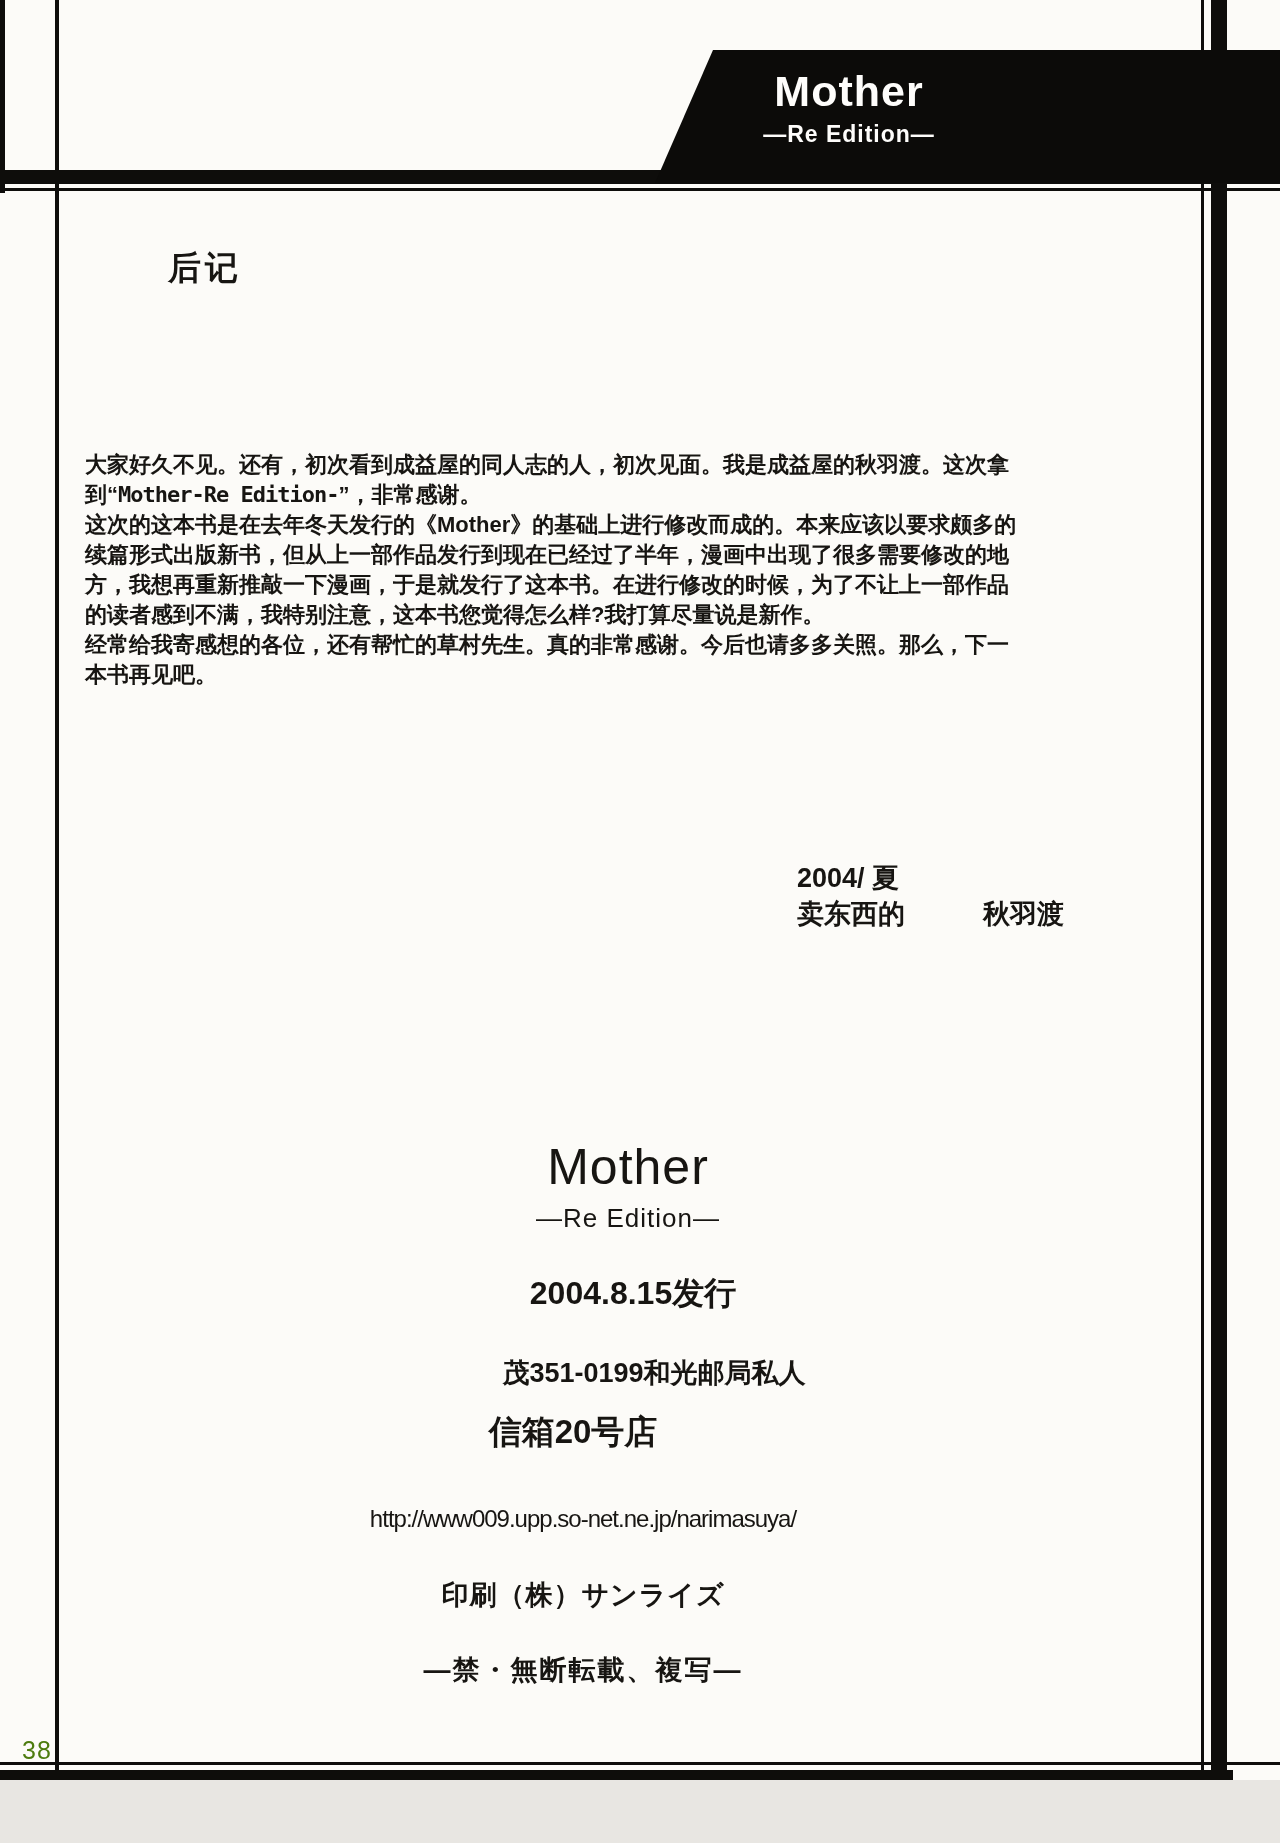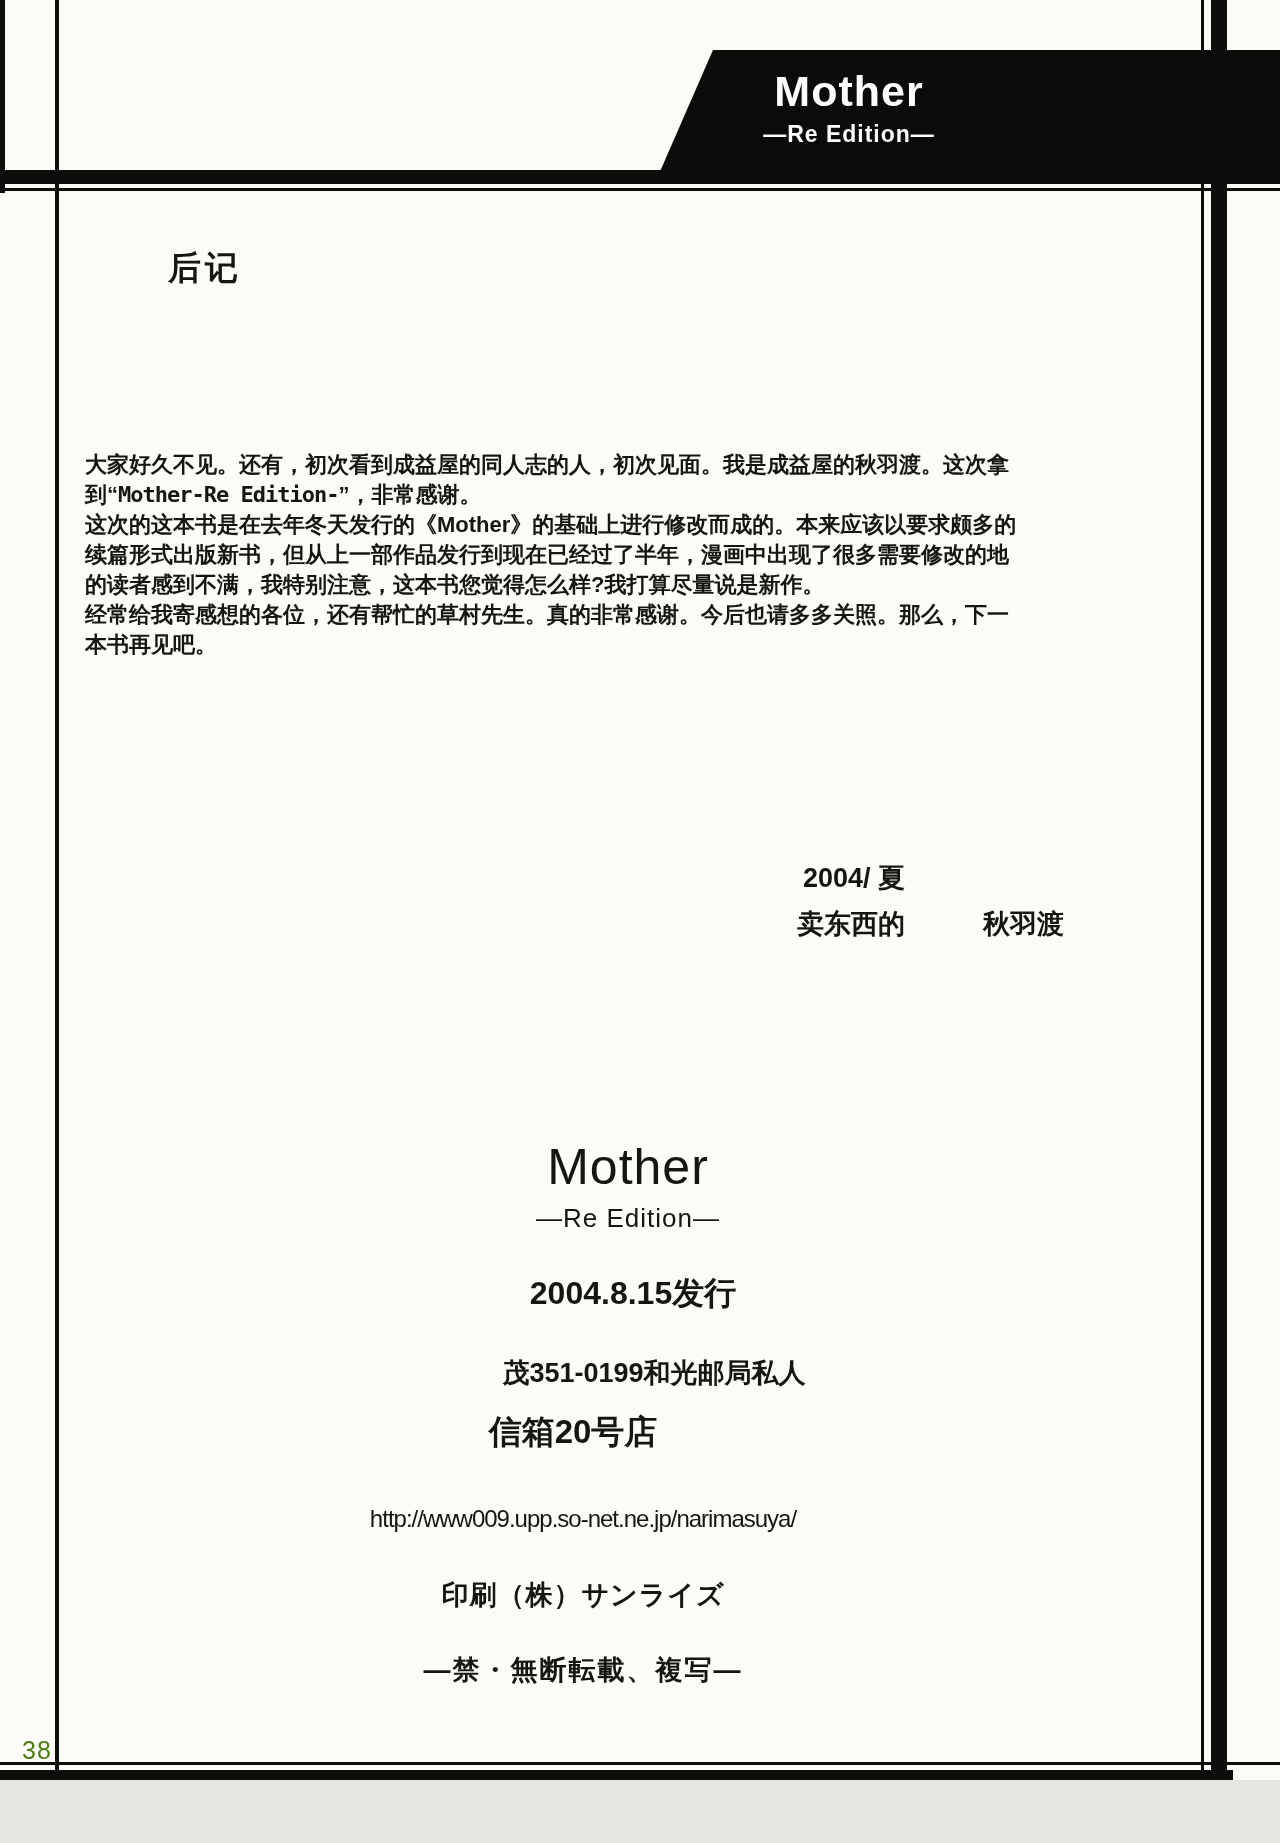--- a/index.html
+++ b/index.html
@@ -34,22 +34,22 @@
   .banner-sub   { margin-top:8px; font-size:23px; line-height:25px; font-weight:bold; letter-spacing:1px; }
 
   
   .heading { left:168px; top:246px; font-size:33px; font-weight:bold; letter-spacing:4px; }
   .para { left:85px; top:414px; width:945px; font-size:22px; font-weight:bold;margin-top:36px; }
   .pline { height:30px; line-height:30px; white-space:nowrap; }
   .mono { font-family:"DejaVu Sans Mono","Liberation Mono",monospace; font-weight:bold; letter-spacing:-1px; }
 
   
   .sig { left:797px; top:862px; font-size:27px; font-weight:bold; }
-  .sig-row1 { height:33px; line-height:33px;text-align:right; }
-  .sig-row2 { position:relative; height:33px; line-height:33px; margin-top:13px; }
+  .sig-row1 { height:33px; line-height:33px; }
+  .sig-row2 { position:relative; height:33px; line-height:33px; margin-top:3px; }
   .sig-name { position:absolute; left:186px; top:0; white-space:nowrap; }
 
   
   .cline { position:absolute; left:0; text-align:center; white-space:nowrap; }
   .colo-title { top:1138px; width:1256px; font-size:50px; font-weight:500; letter-spacing:1px; }
   .colo-sub   { top:1203px; width:1256px; font-size:26px; font-weight:500; letter-spacing:1px; }
   .colo-date  { top:1272px; width:1266px; font-size:32px; font-weight:bold; }
   .addr1      { top:1355px; width:1250px; font-size:27px; font-weight:bold;padding-left:29px; }
   .addr2      { top:1410px; width:1146px; font-size:33px; font-weight:bold; }
   .url        { top:1505px; width:1166px; font-size:24px; font-weight:400; letter-spacing:-1px; }
@@ -82,20 +82,21 @@
 
   <div class="abs heading">后记</div>
 
   <div class="abs para">
     <div class="pline">大家好久不见。还有，初次看到成益屋的同人志的人，初次见面。我是成益屋的秋羽渡。这次拿</div>
     <div class="pline">
       <span>到“</span><span class="mono">Mother-Re Edition-</span><span>”，非常感谢。</span>
     </div>
     <div class="pline">这次的这本书是在去年冬天发行的《Mother》的基础上进行修改而成的。本来应该以要求颇多的</div>
     <div class="pline">续篇形式出版新书，但从上一部作品发行到现在已经过了半年，漫画中出现了很多需要修改的地</div>
+    <div class="pline">方，我想再重新推敲一下漫画，于是就发行了这本书。在进行修改的时候，为了不让上一部作品</div>
     <div class="pline">的读者感到不满，我特别注意，这本书您觉得怎么样?我打算尽量说是新作。</div>
     <div class="pline">经常给我寄感想的各位，还有帮忙的草村先生。真的非常感谢。今后也请多多关照。那么，下一</div>
     <div class="pline">本书再见吧。</div>
   </div>
 
   <div class="abs sig">
     <div class="sig-row1">2004/ 夏</div>
     <div class="sig-row2">
       <span>卖东西的</span>
       <span class="sig-name">秋羽渡</span>

